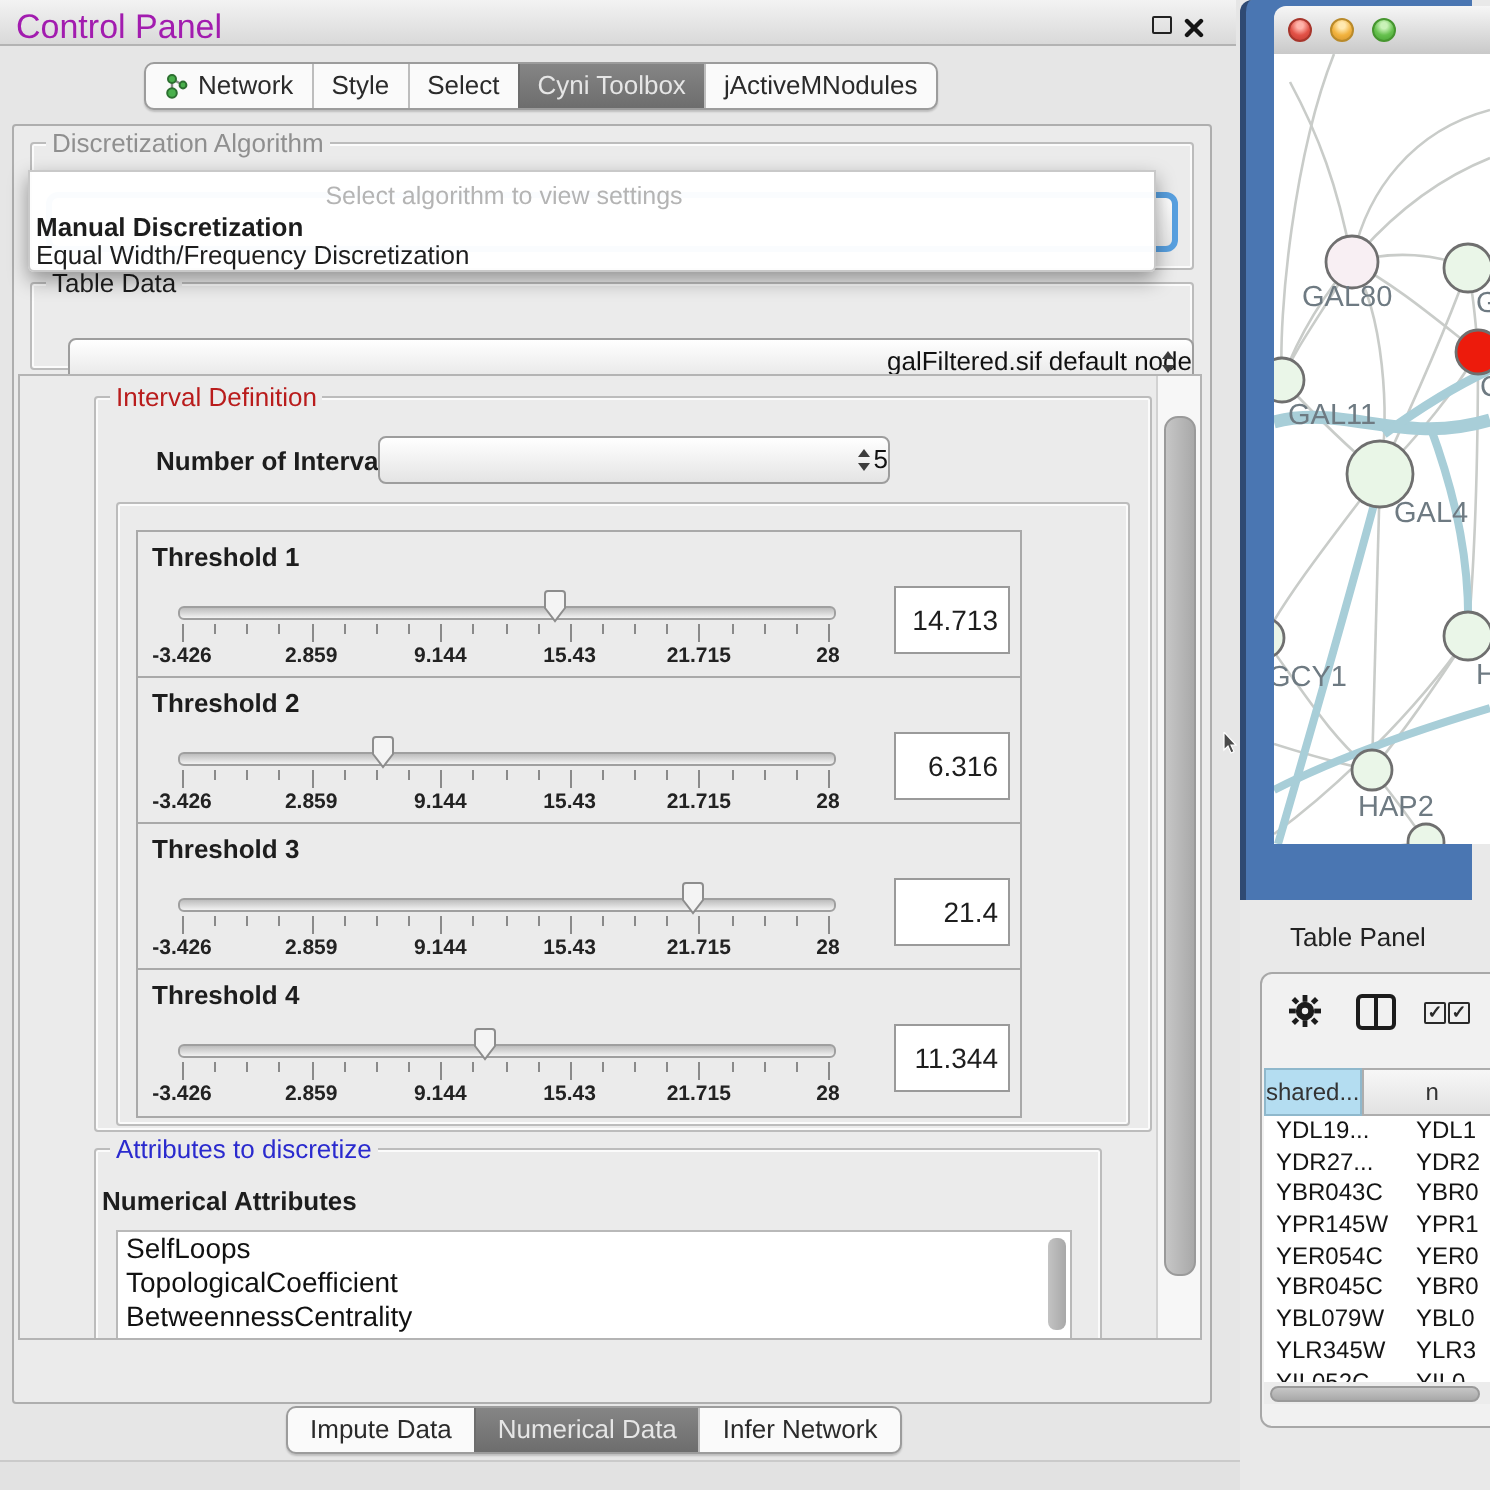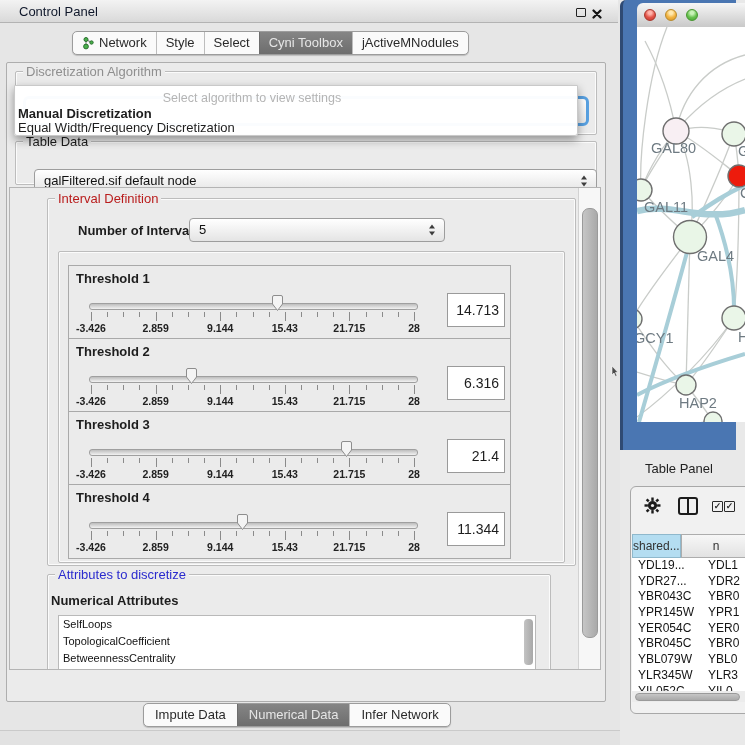--- a/index.html
+++ b/index.html
@@ -3,21 +3,21 @@
 <meta charset="utf-8">
 <style>
   html,body{margin:0;padding:0;}
   #stage{position:relative;width:745px;height:745px;background:#e6e6e6;overflow:hidden;
          font-family:"Liberation Sans",sans-serif;font-size:13px;color:#1d1d1d;}
   .abs{position:absolute;}
 
   
   #cp-titlebar{left:0;top:0;width:618px;height:22px;
      background:linear-gradient(#f3f3f3,#d9d9d9);border-bottom:1px solid #b3b3b3;}
-  #cp-title{left:8px;top:4px;font-size:13px;color:#0f172a;margin-left:11px;}
+  #cp-title{left:8px;top:4px;font-size:17px;color:#a21caf;}
   #float-btn{left:576px;top:8px;width:8px;height:7px;border:1.5px solid #222;border-radius:1px;}
   #close-btn{left:592px;top:7px;}
 
   
   .segbar{display:inline-flex;height:22px;border:1px solid #9c9c9c;border-radius:5px;
      background:#fafafa;overflow:hidden;box-shadow:0 1px 1px rgba(0,0,0,.18);}
   .seg{display:flex;align-items:center;gap:4px;padding:0 9px;line-height:22px;font-size:13px;
      color:#2a2a2a;white-space:nowrap;cursor:default;}
   .seg + .seg{border-left:1px solid #bdbdbd;}
   .seg.sel{background:linear-gradient(#858585,#6d6d6d);color:#e6e6e6;border-left-color:#6d6d6d;justify-content:flex-end;}
@@ -37,21 +37,21 @@
      background:linear-gradient(#ffffff,#e9e9e9);z-index:4;}
   #algo-popup{left:7px;top:22px;width:562px;height:49px;background:rgba(255,255,255,.97);
      border:1px solid #c9c9c9;border-radius:0 0 3px 3px;box-shadow:0 4px 10px rgba(0,0,0,.38);z-index:9;}
   #popup-hint{left:237px;top:5px;transform:translateX(-50%);color:#b4b4b4;font-size:12.5px;white-space:nowrap;}
   .popup-opt{left:3px;font-size:13px;white-space:nowrap;}
   #popup-opt-0{top:20px;font-weight:bold;}
   #popup-opt-1{top:34px;}
 
   #td-group{left:8px;top:78px;width:580px;height:42px;}
   .combo{background:linear-gradient(#ffffff,#e4e4e4);border:1px solid #9d9d9d;border-radius:4px;
-     line-height:21px;padding-left:9px;font-size:13px;color:#111;}
+     line-height:21px;padding-left:9px;font-size:13px;color:#111;text-align:right;}
   .stepper{position:absolute;right:8px;top:50%;transform:translateY(-50%);width:7px;height:11px;}
   .stepper .up{position:absolute;left:0;top:0;width:0;height:0;
      border-left:3.5px solid transparent;border-right:3.5px solid transparent;border-bottom:4px solid #3d3d3d;}
   .stepper .dn{position:absolute;left:0;bottom:0;width:0;height:0;
      border-left:3.5px solid transparent;border-right:3.5px solid transparent;border-top:4px solid #3d3d3d;}
   #td-combo{left:18px;top:27px;width:552px;height:22px;}
 
   #scrollpane{left:2px;top:124px;width:590px;height:481px;border:1px solid #b4b4b4;
      background:#ebebeb;overflow:hidden;}
   #vscroll-track{left:568px;top:0;width:21px;height:481px;background:#f7f7f7;border-left:1px solid #d2d2d2;}
@@ -74,21 +74,21 @@
   .tick{position:absolute;top:46px;width:1px;height:5px;background:#8a8a8a;}
   .tick.major{height:9px;}
   .ticklab{position:absolute;top:56px;transform:translateX(-50%);font-size:10.5px;font-weight:bold;color:#222;white-space:nowrap;}
   .vbox{position:absolute;left:378px;top:27px;width:51px;height:32px;background:#fff;
      border:1px solid #9a9a9a;font-size:14px;line-height:32px;text-align:right;padding-right:5px;box-sizing:content-box;}
 
   #attr-group{left:37px;top:386px;width:502px;height:110px;}
   #attr-title{color:#2a2ace;}
   #attr-sub{left:3px;top:18px;font-weight:bold;}
   #attr-list{left:10px;top:40px;width:476px;height:56px;background:#fff;border:1px solid #b9b9b9;overflow:hidden;}
-  .attr-item{padding-left:4px;line-height:17px;font-size:11px;color:#111;white-space:nowrap;}
+  .attr-item{padding-left:4px;line-height:17px;font-size:14px;color:#111;white-space:nowrap;}
   #attr-scroll{position:absolute;right:2px;top:3px;width:9px;height:46px;border-radius:4px;
      background:linear-gradient(90deg,#c3c3c3,#a8a8a8);}
 
   #apply-btn{left:268px;top:672px;width:69px;height:20px;border:1px solid #969696;border-radius:5px;
      background:linear-gradient(#fdfdfd,#d8d8d8);text-align:center;line-height:20px;font-size:13px;}
   #cp-bottom-strip{left:0;top:730px;width:620px;height:15px;background:#e2e2e2;border-top:1px solid #cacaca;}
 
   
   #right-root{left:620px;top:0;width:125px;height:745px;background:#e9e9e9;}
   #net-window{position:absolute;left:0;top:0;width:116px;height:450px;background:#4a76b2;

